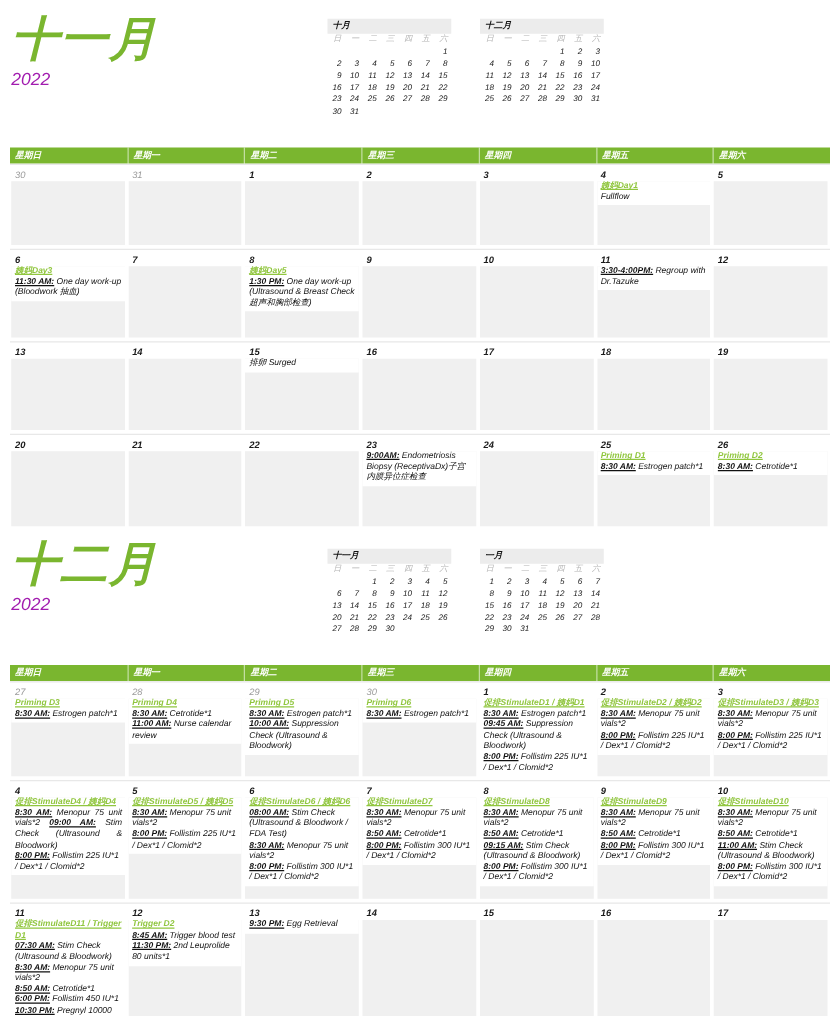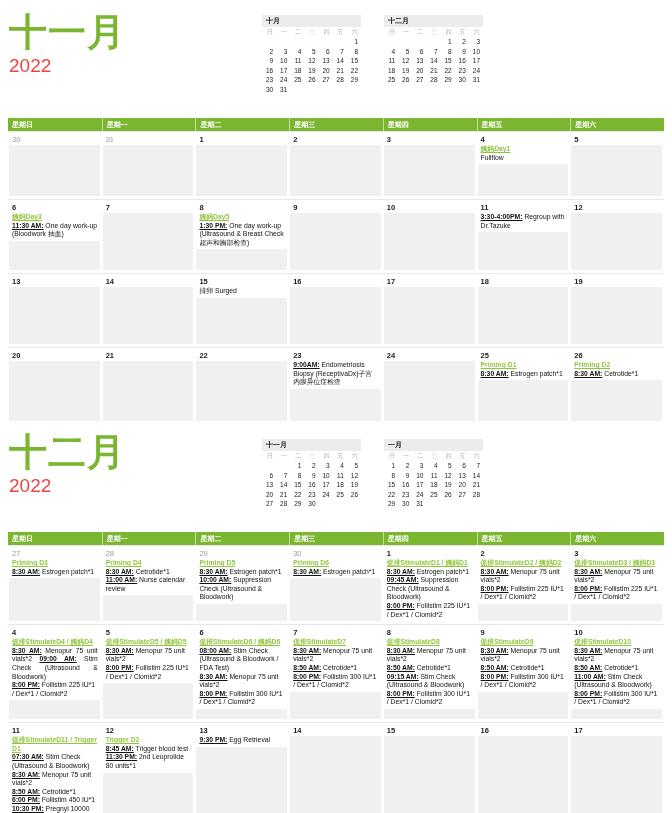--- a/index.html
+++ b/index.html
@@ -7,25 +7,25 @@
     --egreen:#90c63e;
     --cellgray:#f0f0f0;
     --outgray:#9b9b9b;
   }
   html,body{margin:0;padding:0;}
   body{
     width:672px;height:813px;overflow:hidden;background:#fff;
     font-family:"Liberation Sans","DejaVu Sans",sans-serif;
     color:#111;
   }
-  .month{display:block;}
+  .month{display:block;font-style:italic;}
   .month-head{position:relative;height:118px;box-sizing:border-box;padding:13px 0 0 9px;}
   .month:nth-child(2) .month-head{height:108px;padding-top:9px;}
   .month-title{margin:0;font-size:38px;line-height:1.02;font-weight:700;color:var(--green);letter-spacing:1px;}
-  .month-year{font-size:19px;color:#ef4444;margin-top:3px;}
+  .month-year{font-size:14px;color:#a21caf;margin-top:3px;}
   .minicals{position:absolute;left:262px;top:15px;display:flex;gap:23px;}
   .minical{width:99px;}
   .mc-band{background:#ececec;height:12px;line-height:12px;font-size:7px;font-weight:700;color:#111;padding-left:4px;box-sizing:border-box;}
   .mc-weekdays,.mc-grid{display:grid;grid-template-columns:repeat(7,1fr);}
   .mc-weekdays span{color:#b5b5b5;font-size:6.5px;text-align:right;padding-right:3px;line-height:10px;}
   .mc-grid span{color:#222;font-size:6.5px;text-align:right;padding-right:3px;line-height:9.5px;}
   .grid{margin:0 8px;}
   .weekday-row{display:grid;grid-template-columns:repeat(7,1fr);background:var(--green);}
   .weekday-row span{
     color:#fff;font-size:7px;font-weight:700;line-height:13px;height:13px;

